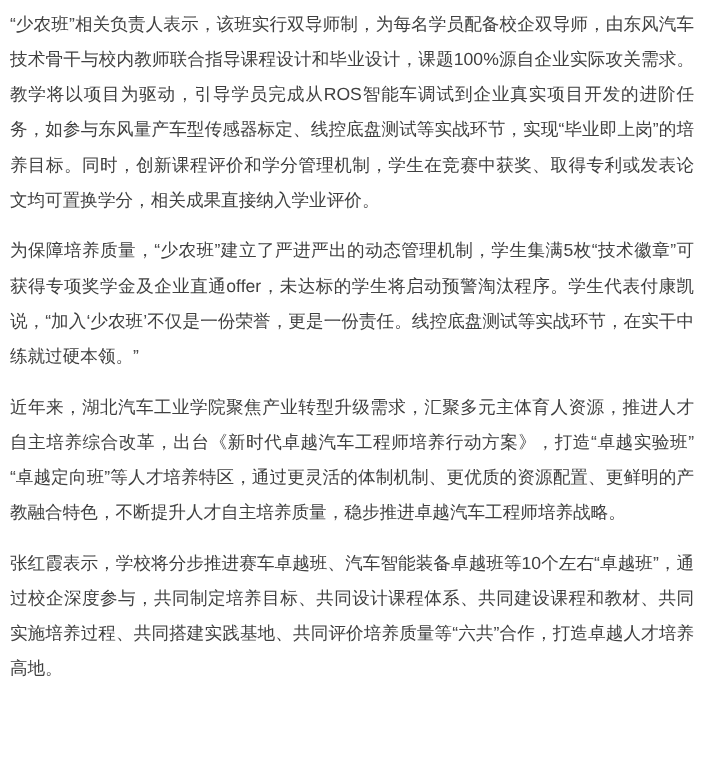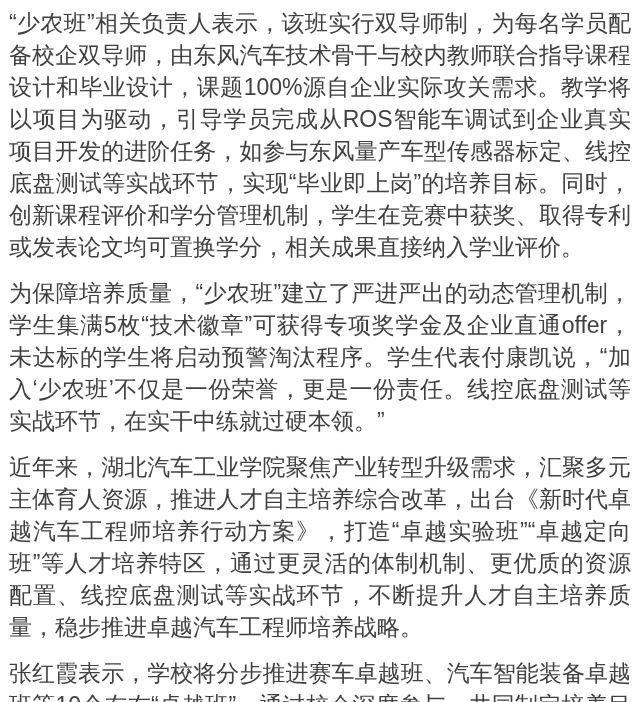--- a/index.html
+++ b/index.html
@@ -13,34 +13,34 @@
     background: var(--bg);
     overflow: hidden;
   }
   .page {
     width: 641px;
     height: 702px;
     padding: 7px 10px 16px 9px;
     background: var(--bg);
     color: var(--text);
     font-family: "Liberation Sans", "DejaVu Sans", sans-serif;
-    font-size: 23px;
+    font-size: 16px;
     line-height: 32px;
     text-align: justify;
     text-justify: inter-ideograph;
     word-break: break-all;
   }
   .para {
     margin: 0 0 14px 0;
   }
   .para:last-child {
     margin-bottom: 0;
   }
 </style>
 </head>
 <body>
 
 <main class="page">
   <p class="para">“少农班”相关负责人表示，该班实行双导师制，为每名学员配备校企双导师，由东风汽车技术骨干与校内教师联合指导课程设计和毕业设计，课题100%源自企业实际攻关需求。教学将以项目为驱动，引导学员完成从ROS智能车调试到企业真实项目开发的进阶任务，如参与东风量产车型传感器标定、线控底盘测试等实战环节，实现“毕业即上岗”的培养目标。同时，创新课程评价和学分管理机制，学生在竞赛中获奖、取得专利或发表论文均可置换学分，相关成果直接纳入学业评价。</p>
   <p class="para">为保障培养质量，“少农班”建立了严进严出的动态管理机制，学生集满5枚“技术徽章”可获得专项奖学金及企业直通offer，未达标的学生将启动预警淘汰程序。学生代表付康凯说，“加入‘少农班’不仅是一份荣誉，更是一份责任。线控底盘测试等实战环节，在实干中练就过硬本领。”</p>
-  <p class="para">近年来，湖北汽车工业学院聚焦产业转型升级需求，汇聚多元主体育人资源，推进人才自主培养综合改革，出台《新时代卓越汽车工程师培养行动方案》，打造“卓越实验班”“卓越定向班”等人才培养特区，通过更灵活的体制机制、更优质的资源配置、线控底盘测试等实战环节，不断提升人才自主培养质量，稳步推进卓越汽车工程师培养战略。</p>
+  <p class="para">近年来，湖北汽车工业学院聚焦产业转型升级需求，汇聚多元主体育人资源，推进人才自主培养综合改革，出台《新时代卓越汽车工程师培养行动方案》，打造“卓越实验班”“卓越定向班”等人才培养特区，通过更灵活的体制机制、更优质的资源配置、更鲜明的产教融合特色，不断提升人才自主培养质量，稳步推进卓越汽车工程师培养战略。</p>
   <p class="para">张红霞表示，学校将分步推进赛车卓越班、汽车智能装备卓越班等10个左右“卓越班”，通过校企深度参与，共同制定培养目标、共同设计课程体系、共同建设课程和教材、共同实施培养过程、共同搭建实践基地、共同评价培养质量等“六共”合作，打造卓越人才培养高地。</p>
 </main>
 
 </body></html>

